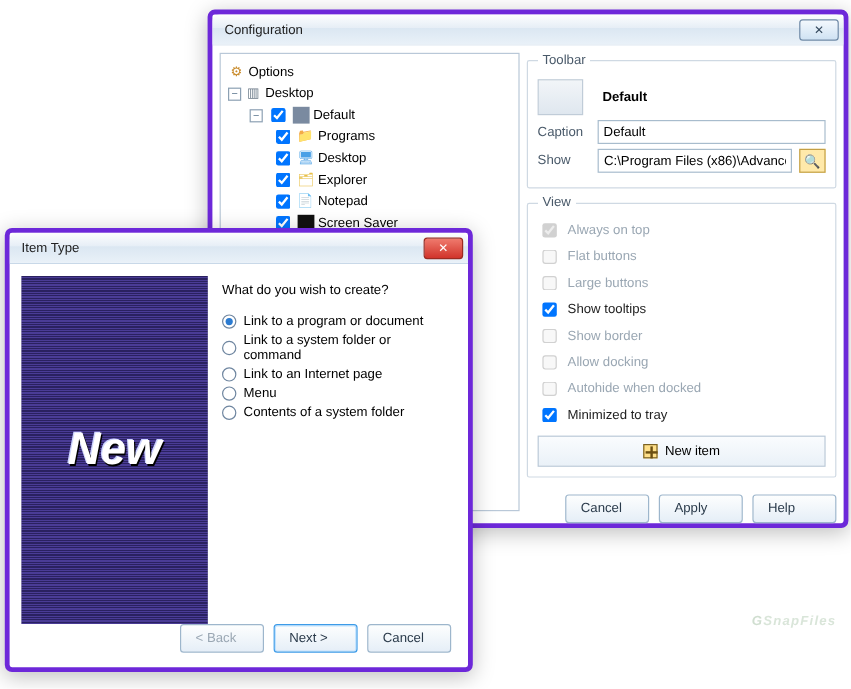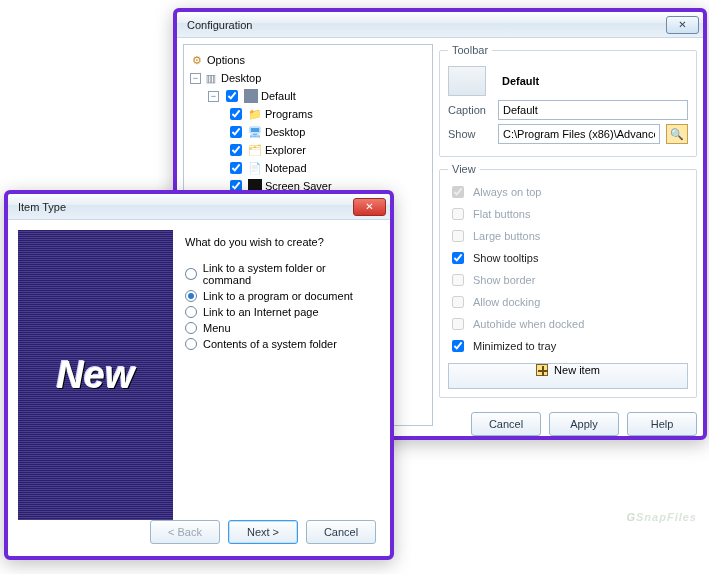--- a/index.html
+++ b/index.html
@@ -49,25 +49,25 @@
   .row input  { flex:1; border:1px solid #a8bccd; height:20px; padding:0 4px; }
   .browse     { width:22px; height:20px; border:1px solid #c4a046; background:#ffe9aa;
                 display:flex; align-items:center; justify-content:center; font-size:10px; }
 
   .view-opt   { display:flex; align-items:center; gap:6px; padding:2px 0; color:#222; }
   .view-opt.dis { color:#9aa7b3; }
   .view-opt .ck { }
 
   .btn { height:24px; min-width:70px; padding:0 12px; border:1px solid #9db6cc; border-radius:3px;
          background:linear-gradient(#fdfefe,#e5eef7); color:#2a3a4a; display:inline-flex;
-         align-items:center; justify-content:center; }
+         align-items:center; }
   .btn.primary { border:1px solid #3d9be8; box-shadow: 0 0 0 1px #bfe1ff inset; }
   .btn.dis { color:#9aa7b3; }
   .newitem-bar { width:100%; height:26px; margin-top:6px; border:1px solid #b9c8d8;
-                 display:flex; align-items:flex-start; justify-content:center; gap:6px;
+                 display:flex; align-items:center; justify-content:center; gap:6px;
                  background:linear-gradient(#fafcfe,#eaf1f8); }
   .plus-ico { width:12px;height:12px;border:1px solid #7a6224;background:#ffe08a;position:relative;}
   .plus-ico::before,.plus-ico::after{content:"";position:absolute;background:#6b4f12;}
   .plus-ico::before{left:5px;top:1px;width:2px;height:10px;}
   .plus-ico::after{top:5px;left:1px;height:2px;width:10px;}
   .btn-row { display:flex; justify-content:flex-end; gap:8px; margin-top:auto; padding-top:8px; }
 
   
   #itemdlg { left:4px; top:190px; width:390px; height:370px; }
   #itemdlg .content { padding:10px; }
@@ -243,26 +243,26 @@
     </div>
   </div>
   <div class="content">
     <div class="wiz-art">
       <span><span>New</span><br></span>
     </div>
     <div class="wiz-right">
       <div class="q">What do you wish to create?</div>
       <div id="wiz-opts">
           <div class="opt">
-            <span class="radio"></span>
-            <span>Link to a system folder or command</span>
-          </div>
-          <div class="opt">
             <span class="radio sel"></span>
             <span>Link to a program or document</span>
+          </div>
+          <div class="opt">
+            <span class="radio"></span>
+            <span>Link to a system folder or command</span>
           </div>
           <div class="opt">
             <span class="radio"></span>
             <span>Link to an Internet page</span>
           </div>
           <div class="opt">
             <span class="radio"></span>
             <span>Menu</span>
           </div>
           <div class="opt">

